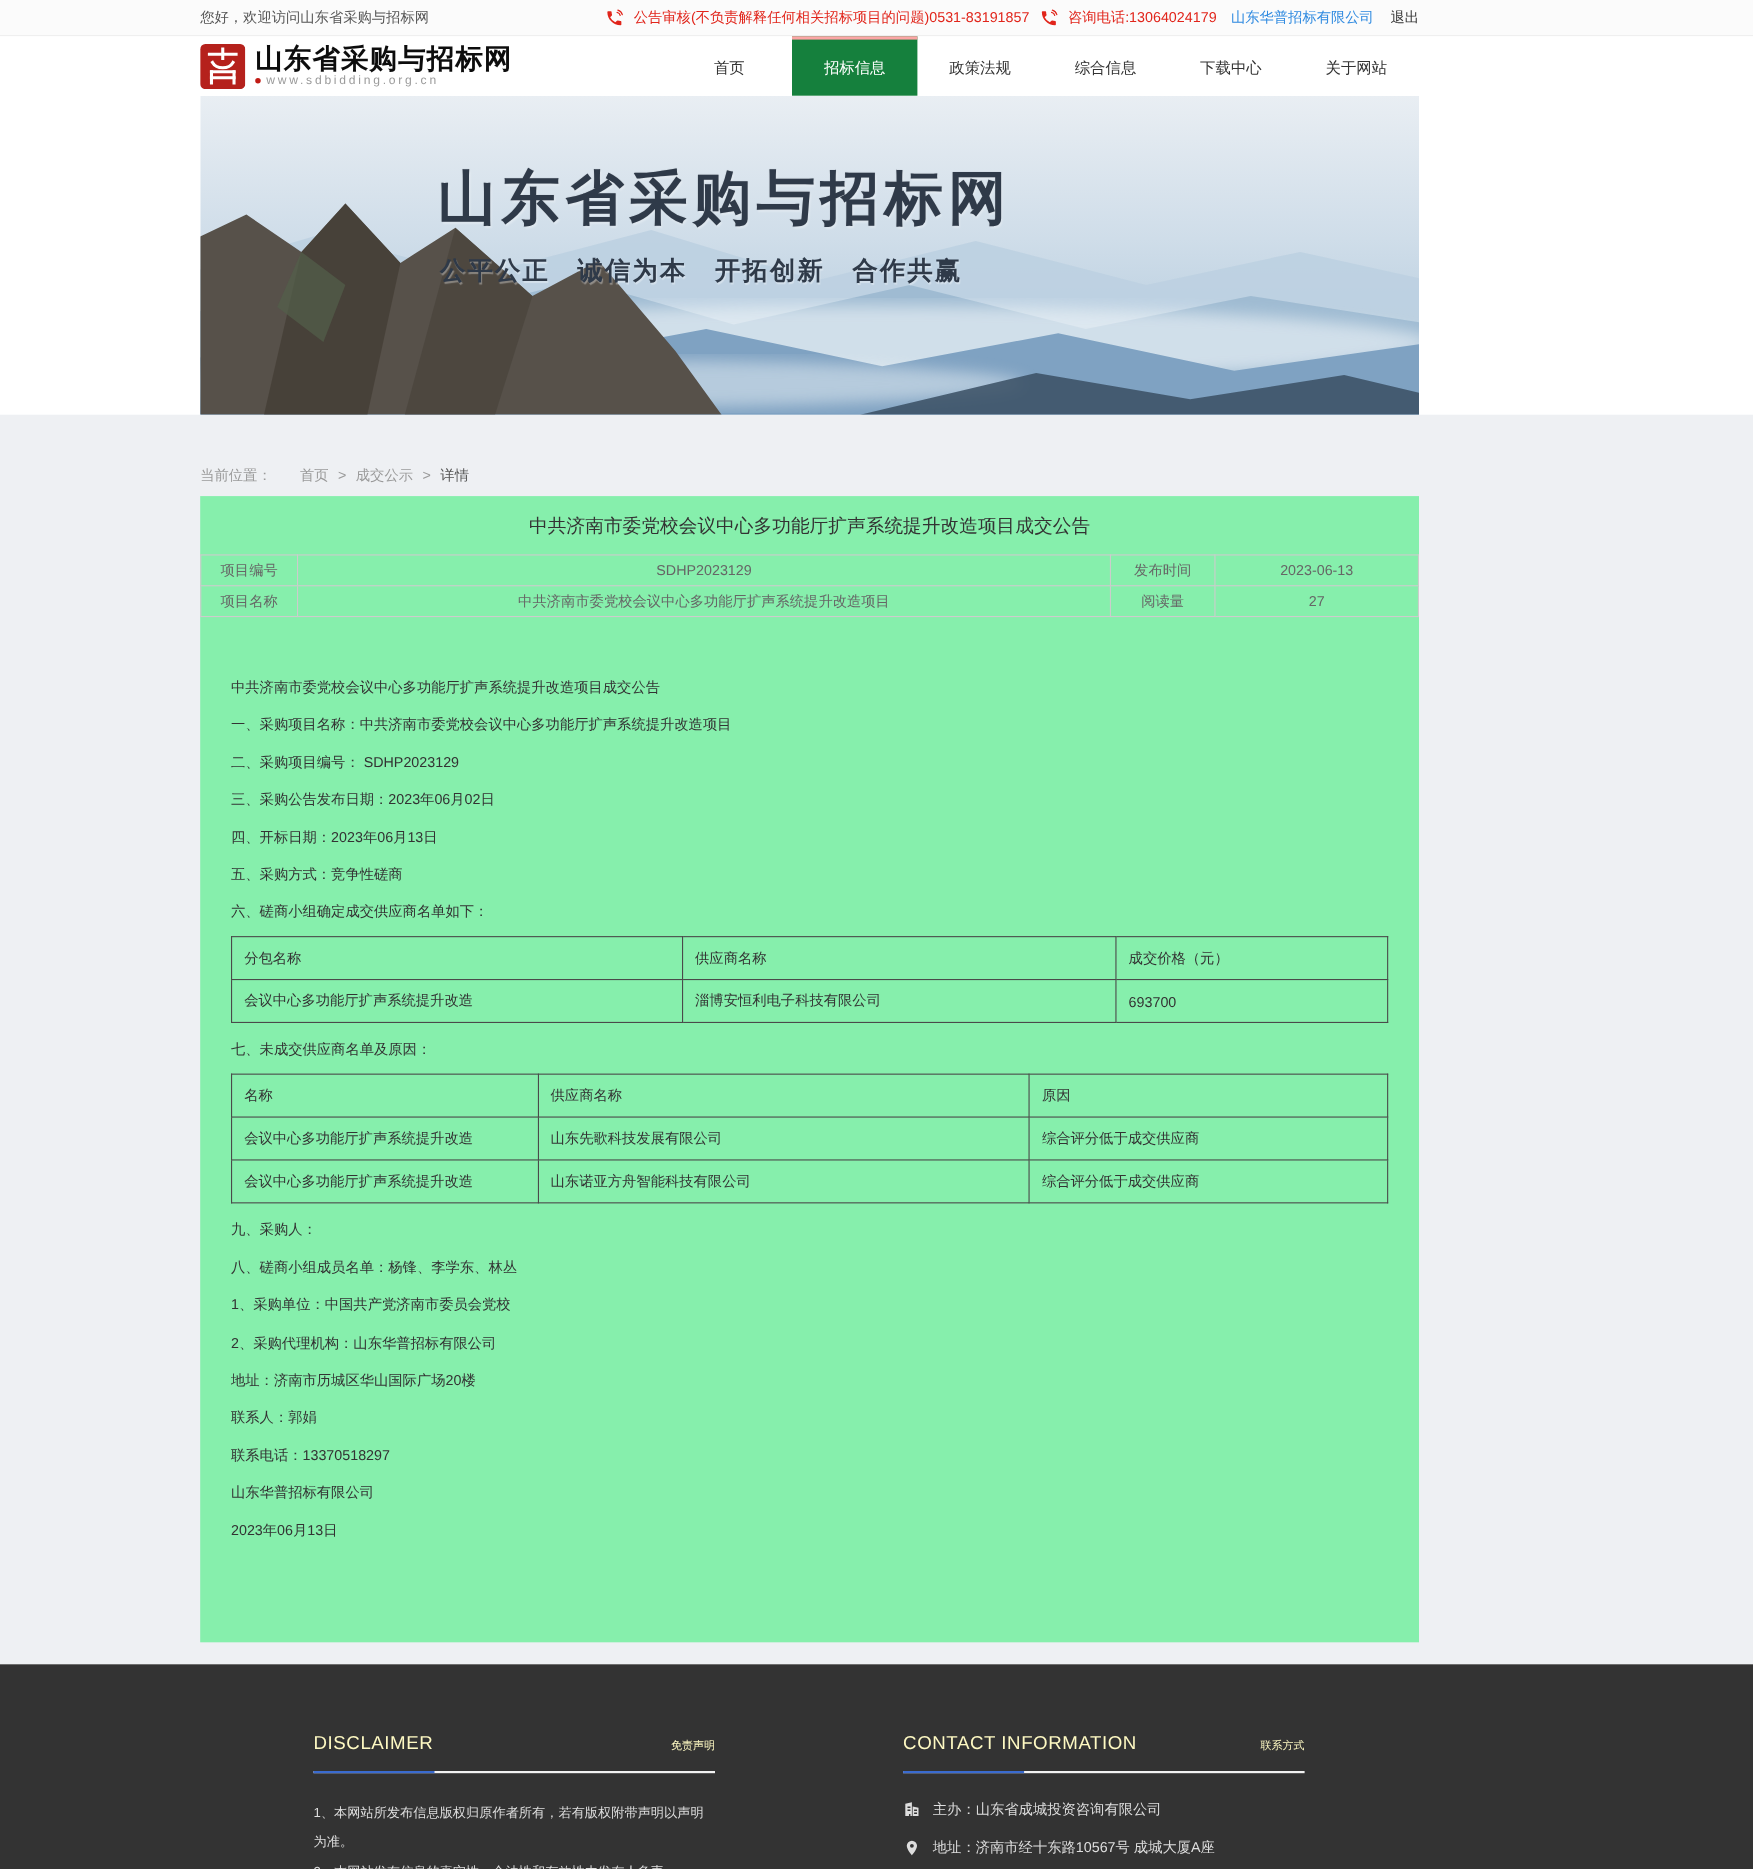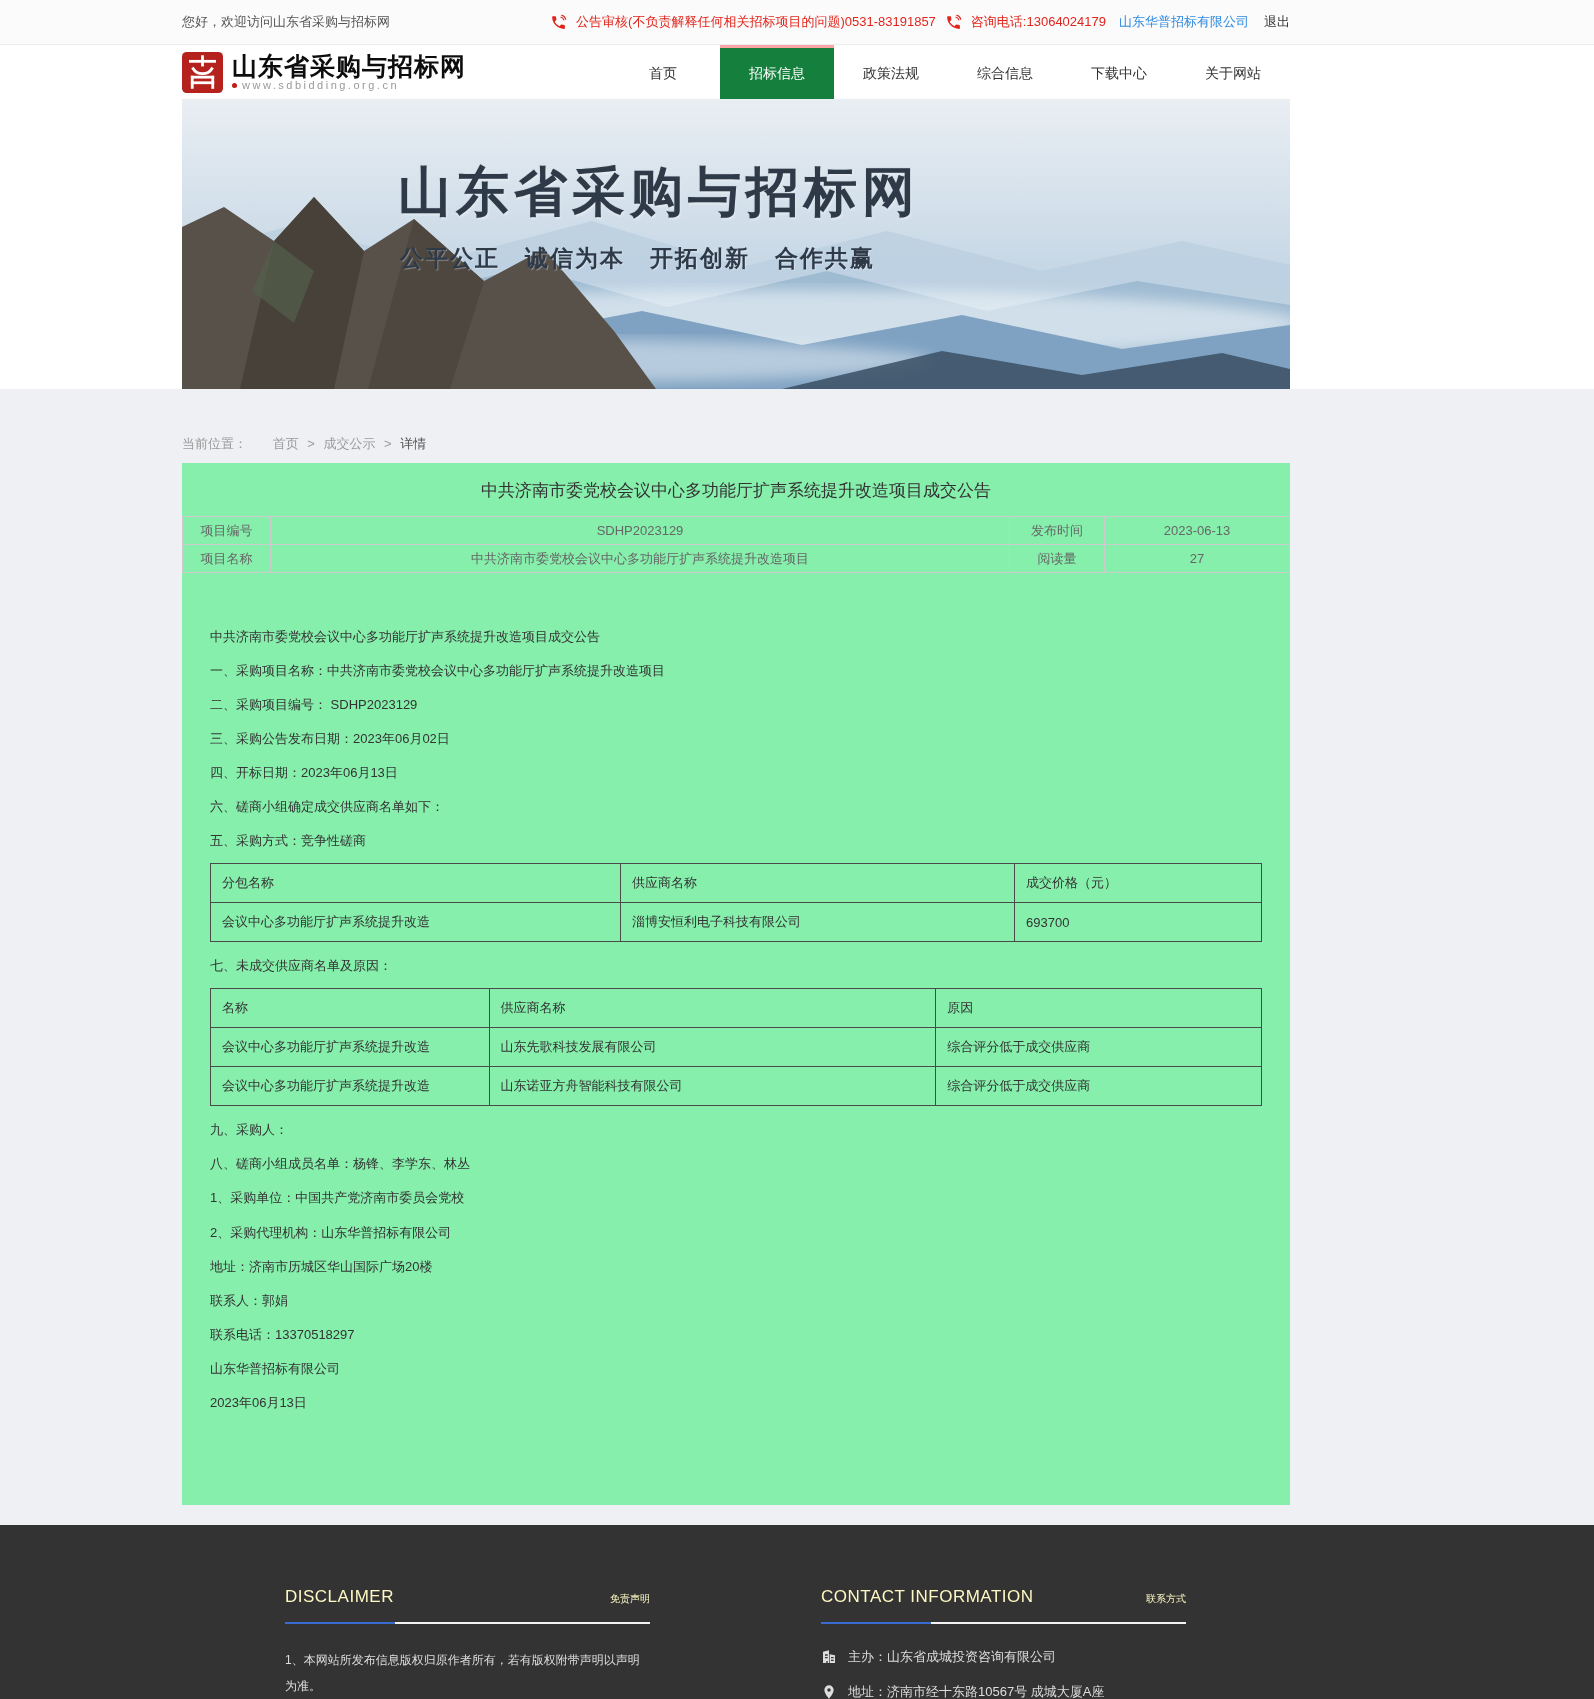--- a/index.html
+++ b/index.html
@@ -1,21 +1,21 @@
 <!DOCTYPE html>
 <html><head>
 <meta charset="utf-8">
 <style>
   * { margin:0; padding:0; box-sizing:border-box; }
   html,body { background:#fff; }
   body { width:1594px; font-family:"Liberation Sans","DejaVu Sans",sans-serif; color:#333; }
   .container { width:1108px; margin-left:182px; }
 
   
-  .topbar { height:45px; background:#fbfbfb; border-bottom:1px solid #ececec; font-size:13px; color:#555; }
+  .topbar { height:33px; background:#fbfbfb; border-bottom:1px solid #ececec; font-size:13px; color:#555; }
   .topbar-inner { display:flex; justify-content:space-between; align-items:center; height:100%; }
   .topbar-right { display:flex; align-items:center; gap:9px; white-space:nowrap; }
   .red-text { color:#e1251b; }
   .phone-icon { display:inline-flex; }
   .phone-icon svg { width:17px; height:17px; }
   .company-link { color:#2f8ae0; cursor:pointer; text-decoration:none; margin-left:4px; }
   .logout-link { color:#333; cursor:pointer; margin-left:6px; }
 
   
   .header { height:54px; background:#fff; }
@@ -198,22 +198,22 @@
         </tr>
       </tbody>
         </table>
 
       <div class="article-body">
         <p>中共济南市委党校会议中心多功能厅扩声系统提升改造项目成交公告</p>
         <p>一、采购项目名称：中共济南市委党校会议中心多功能厅扩声系统提升改造项目</p>
         <p>二、采购项目编号： SDHP2023129</p>
         <p>三、采购公告发布日期：2023年06月02日</p>
         <p>四、开标日期：2023年06月13日</p>
+        <p>五、采购方式：竞争性磋商</p>
         <p>六、磋商小组确定成交供应商名单如下：</p>
-        <p>五、采购方式：竞争性磋商</p>
 
         <table class="content-table t1">
           <tbody>
               <tr>
             <td class="tc1">分包名称</td>
             <td class="tc2">供应商名称</td>
             <td class="tc3">成交价格（元）</td>
           </tr>
           <tr>
             <td class="tc1">会议中心多功能厅扩声系统提升改造</td>

